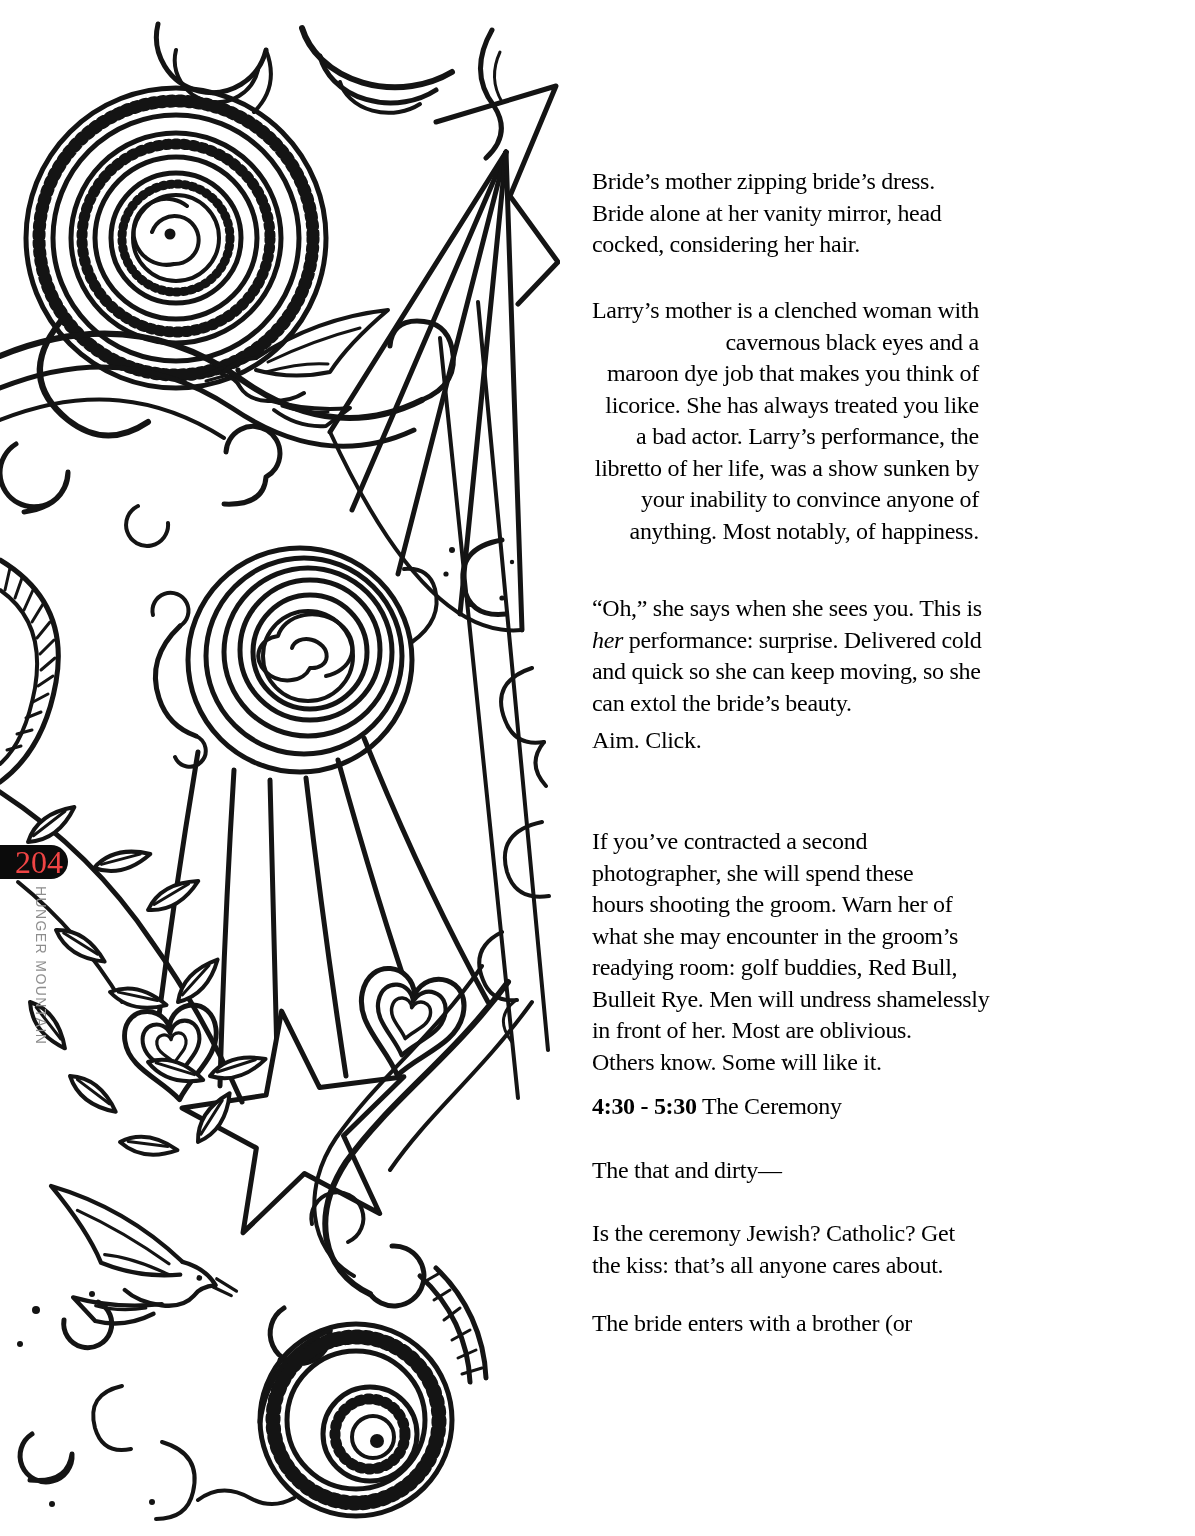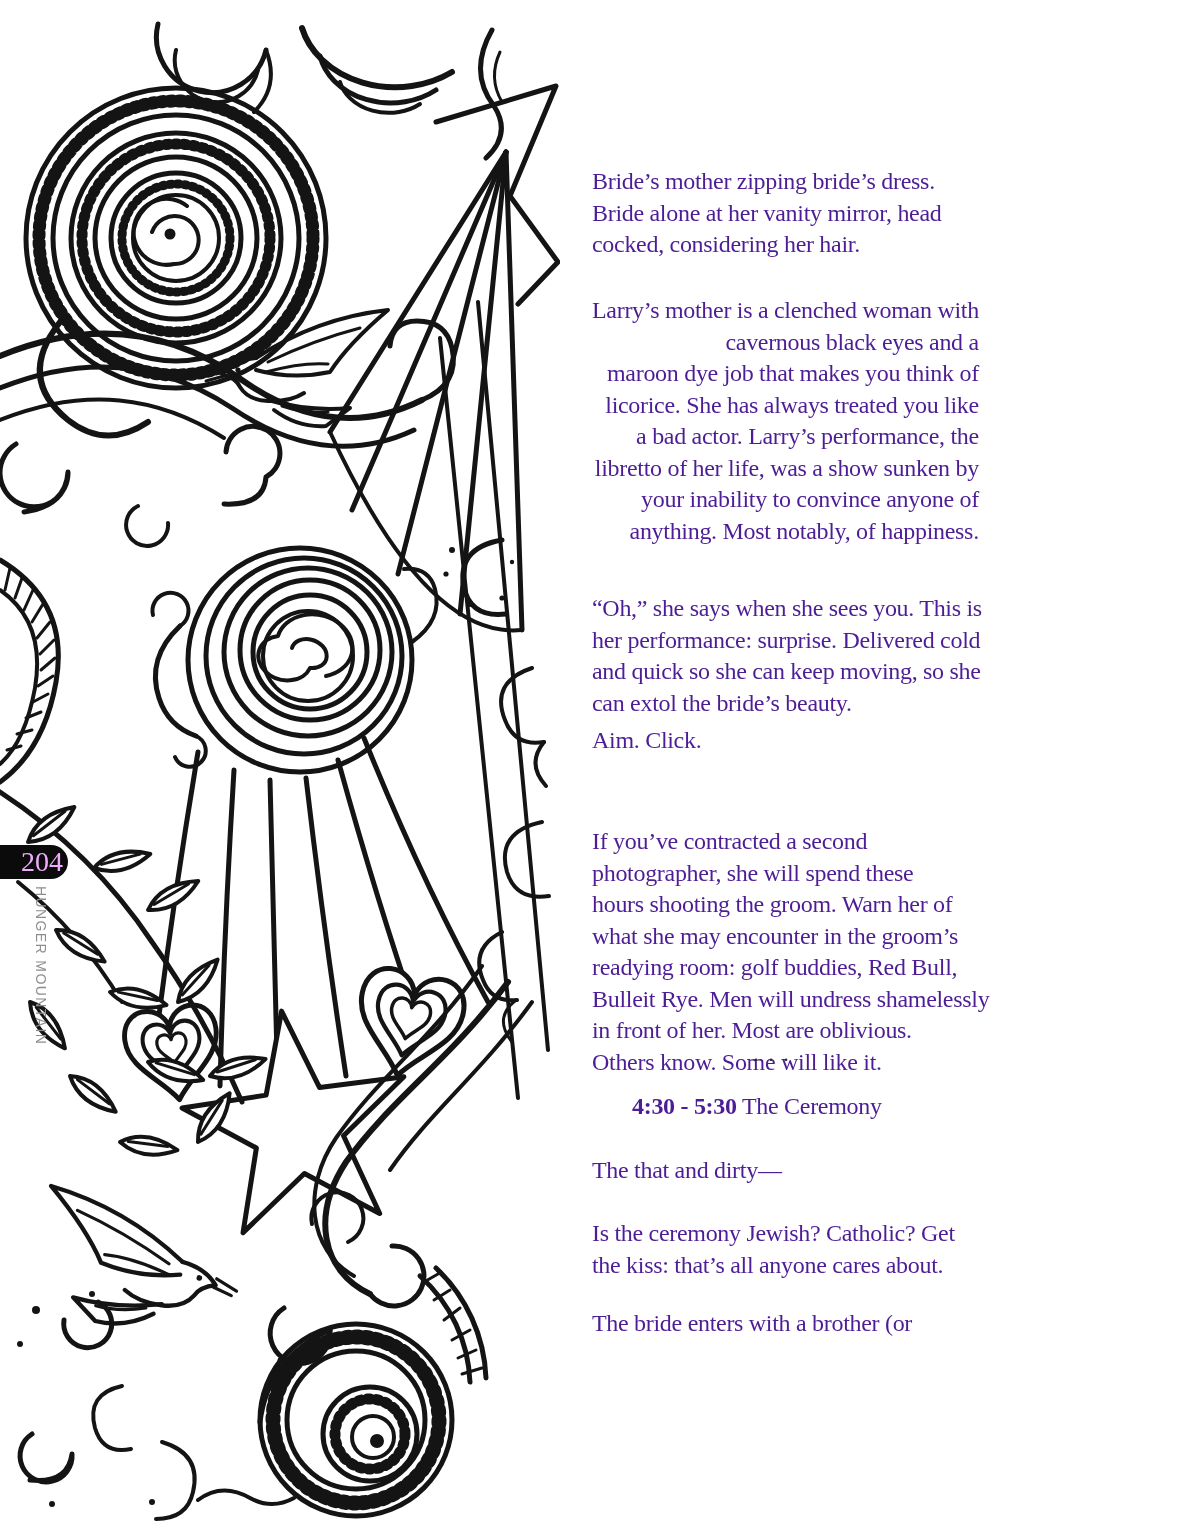--- a/index.html
+++ b/index.html
@@ -4,34 +4,34 @@
 <style>
   html,body{margin:0;padding:0;background:#ffffff;}
   .page{position:relative;width:1195px;height:1536px;background:#ffffff;overflow:hidden;
         font-family:"Liberation Serif",serif;}
   .artwork{position:absolute;left:0;top:0;width:560px;height:1536px;}
   .artwork svg{display:block;width:560px;height:1536px;}
   
   .page-tab{position:absolute;left:0;top:845px;width:68px;height:34px;background:#0b0b0b;
             border-radius:0 17px 17px 0;display:flex;align-items:center;justify-content:flex-end;
             padding-right:5px;box-sizing:border-box;}
-  .page-num{color:#f0abfc;font-size:28px;line-height:1;font-family:"Liberation Serif",serif;}
+  .page-num{color:#ef4444;font-size:32px;line-height:1;font-family:"Liberation Serif",serif;}
   
   .journal-vertical{position:absolute;left:33px;top:886px;writing-mode:vertical-rl;
                     font-family:"Liberation Sans",sans-serif;font-size:14px;letter-spacing:1.4px;
                     color:#8d8d8d;white-space:pre;}
   
   .text-col{position:absolute;left:592px;top:0;width:360px;height:1536px;}
   .para{position:absolute;left:0;margin:0;font-size:24px;line-height:31.5px;letter-spacing:-0.3px;
-        color:#4c1d95;white-space:pre;}
+        color:#000000;white-space:pre;}
   .pp1{top:166px;} .pp2{top:295px;text-align:right;} .pp3{top:568px;margin-top:25px;} .pp4{top:725px;} .pp5{top:826px;}
   .psep{position:absolute;left:0;top:1041px;width:360px;text-align:center;font-size:22px;
         color:#2b2b2b;letter-spacing:2px;margin:0;}
-  .phead{top:1091px;margin-left:40px;} .pp6{top:1155px;} .pp7{top:1218px;} .pp8{top:1308px;}
-  .italic{}
+  .phead{top:1091px;} .pp6{top:1155px;} .pp7{top:1218px;} .pp8{top:1308px;}
+  .italic{font-style:italic;}
   .time{font-weight:700;}
 </style>
 </head>
 <body>
 
 <div class="page">
 
   <div class="artwork">
     <svg viewBox="0 0 560 1536" xmlns="http://www.w3.org/2000/svg">
       <g stroke="#141414" fill="none" stroke-linecap="round" stroke-linejoin="round" stroke-width="5">

